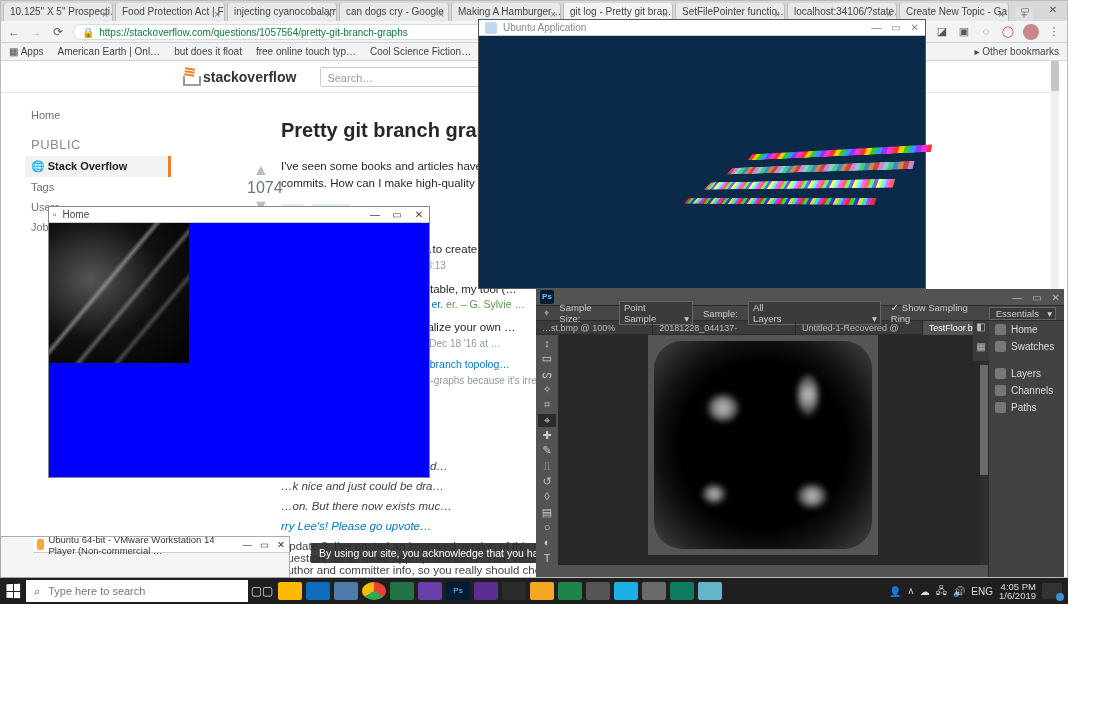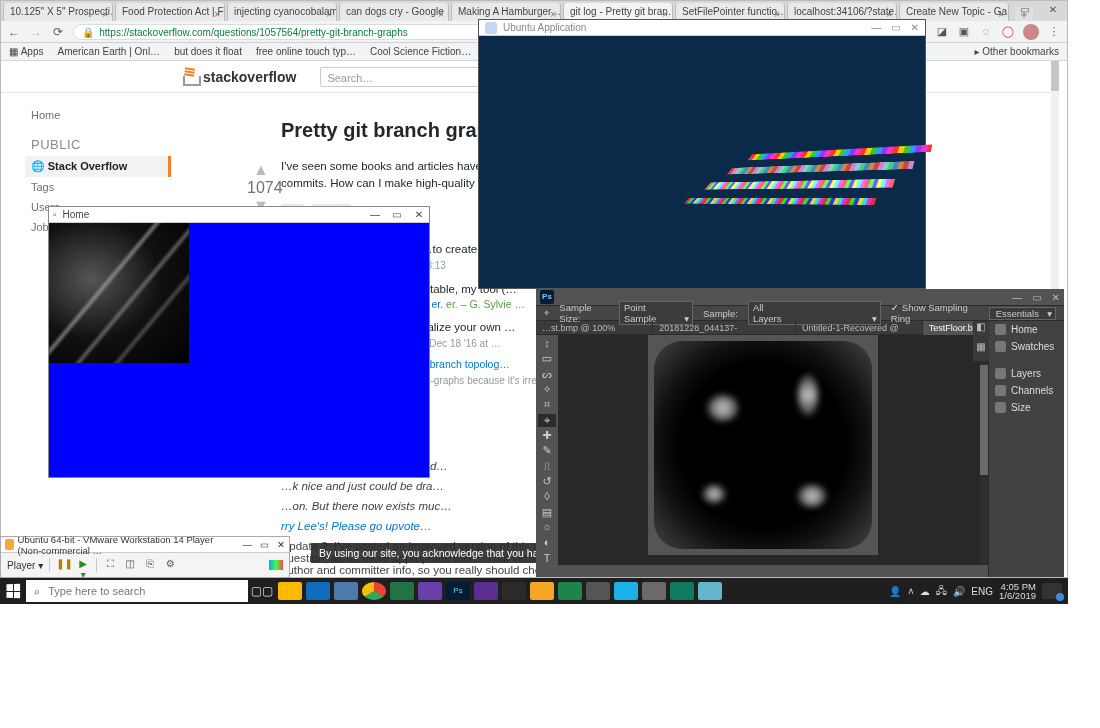--- a/index.html
+++ b/index.html
@@ -218,21 +218,21 @@
     background:#3b3b3b; display:flex; align-items:center; font-size:9px; color:#bbb; gap:10px; padding:0 6px;
   }
   .pswin .hscroll-track { margin-left:auto; width:160px; height:8px; background:#2e2e2e; position:relative; }
   .pswin .hscroll-track .thumb { position:absolute; left:60px; width:70px; top:0; bottom:0; background:#6a6a6a; }
   .pswin .vscroll { position:absolute; right:76px; top:46px; bottom:12px; width:8px; background:#2e2e2e; }
   .pswin .vscroll .thumb { position:absolute; left:0; right:0; top:30px; height:110px; background:#6a6a6a; }
 
   
   .vmwin {
     position:absolute; left:0; top:536px; width:290px; height:42px;
-    background:#f4f4f4; border:1px solid #aaa;
+    background:#f4f4f4; border:1px solid #aaa;padding-left:32px;
   }
   .vmwin .titlebar {
     height:16px; background:#fff; display:flex; align-items:center; font-size:9.5px;
     color:#333; padding:0 4px; gap:4px; border-bottom:1px solid #ccc;
   }
   .vmwin .titlebar .ico { width:11px;height:11px;background:#f7a838;border-radius:2px; }
   .vmwin .titlebar .winctrls { margin-left:auto; display:flex; gap:8px; }
   .vmwin .toolbar {
     height:24px; display:flex; align-items:center; gap:6px; padding:0 6px;
     font-size:10px; color:#333;
@@ -492,47 +492,35 @@
     <div class="panel-item">
         <span class="panel-ico"></span>
         <span>Layers</span>
       </div>
     <div class="panel-item">
         <span class="panel-ico"></span>
         <span>Channels</span>
       </div>
     <div class="panel-item">
         <span class="panel-ico"></span>
-        <span>Size</span>
+        <span>Paths</span>
       </div>
   </div>
 
 </div>
 
 <div class="vmwin">
   <div class="titlebar">
     <span class="ico"></span>
     <span>Ubuntu 64-bit - VMware Workstation 14 Player (Non-commercial …</span>
     <div class="winctrls">
       <span>—</span>
       <span>▭</span>
       <span>✕</span>
     </div>
-  </div>
-  <div class="toolbar">
-    <span><span>Player</span> ▾</span>
-    <span class="sep"></span>
-    <span class="btn pause">❚❚</span>
-    <span class="btn play">▶ ▾</span>
-    <span class="sep"></span>
-    <span class="btn">⛶</span>
-    <span class="btn">◫</span>
-    <span class="btn">⎘</span>
-    <span class="btn">⚙</span>
-    <span class="right"></span>
   </div>
 </div>
 
 <div class="taskbar">
   <div class="start">
     <div class="winicon">
         <div></div>
         <div></div>
         <div></div>
         <div></div>

